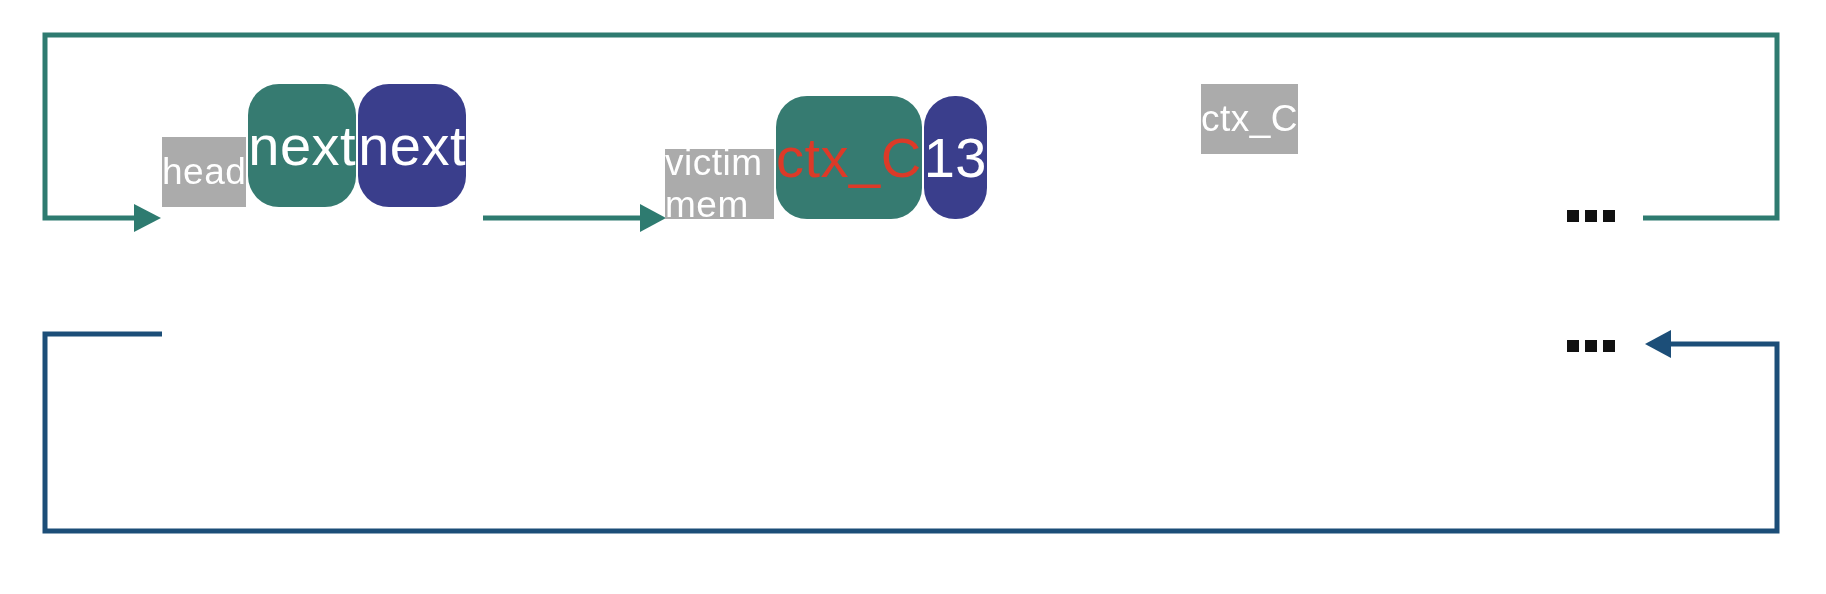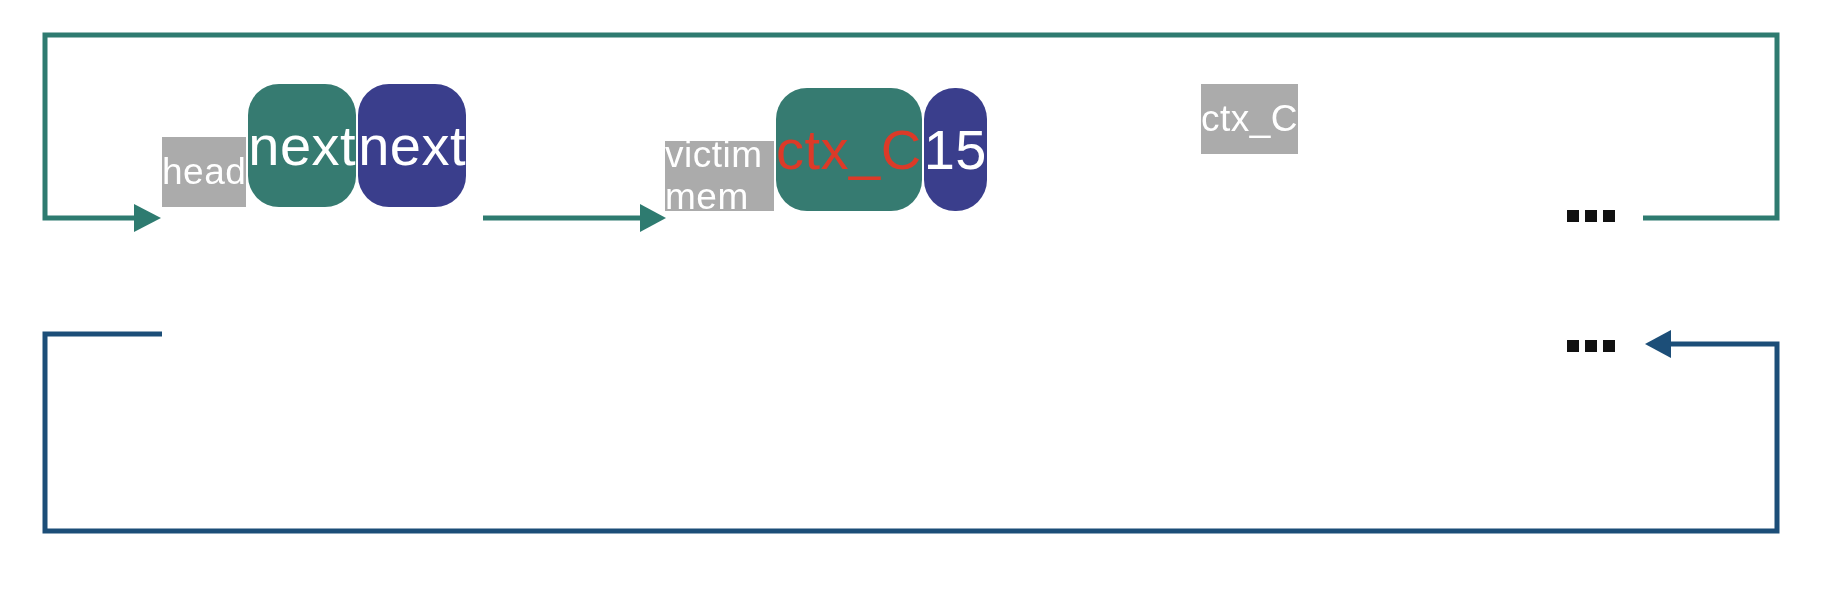--- a/index.html
+++ b/index.html
@@ -79,24 +79,24 @@
     <polyline class="edge-blue" points="162,334 45,334 45,531 1777,531 1777,344 1671,344"></polyline>
     <polygon class="head-blue" points="1671,330 1645,344 1671,358"></polygon>
   </svg>
 
   <div class="node" style="left:162px; top:84px; width:321px">
     <div class="node-title">head</div>
     <div class="cell teal">next</div>
     <div class="cell indigo">next</div>
   </div>
 
-  <div class="node" style="left:665px; top:88px; width:322px">
+  <div class="node" style="left:665px; top:96px; width:322px">
     <div class="node-title">victim mem</div>
     <div class="cell teal red-text">ctx_C</div>
-    <div class="cell indigo">15</div>
+    <div class="cell indigo">13</div>
   </div>
 
   <div class="node" style="left:1201px; top:84px; width:323px">
     <div class="node-title">ctx_C</div>
   </div>
 
   <div class="ellipsis" style="left:1567px; top:210px">
     <span class="dot"></span>
     <span class="dot"></span>
     <span class="dot"></span>

